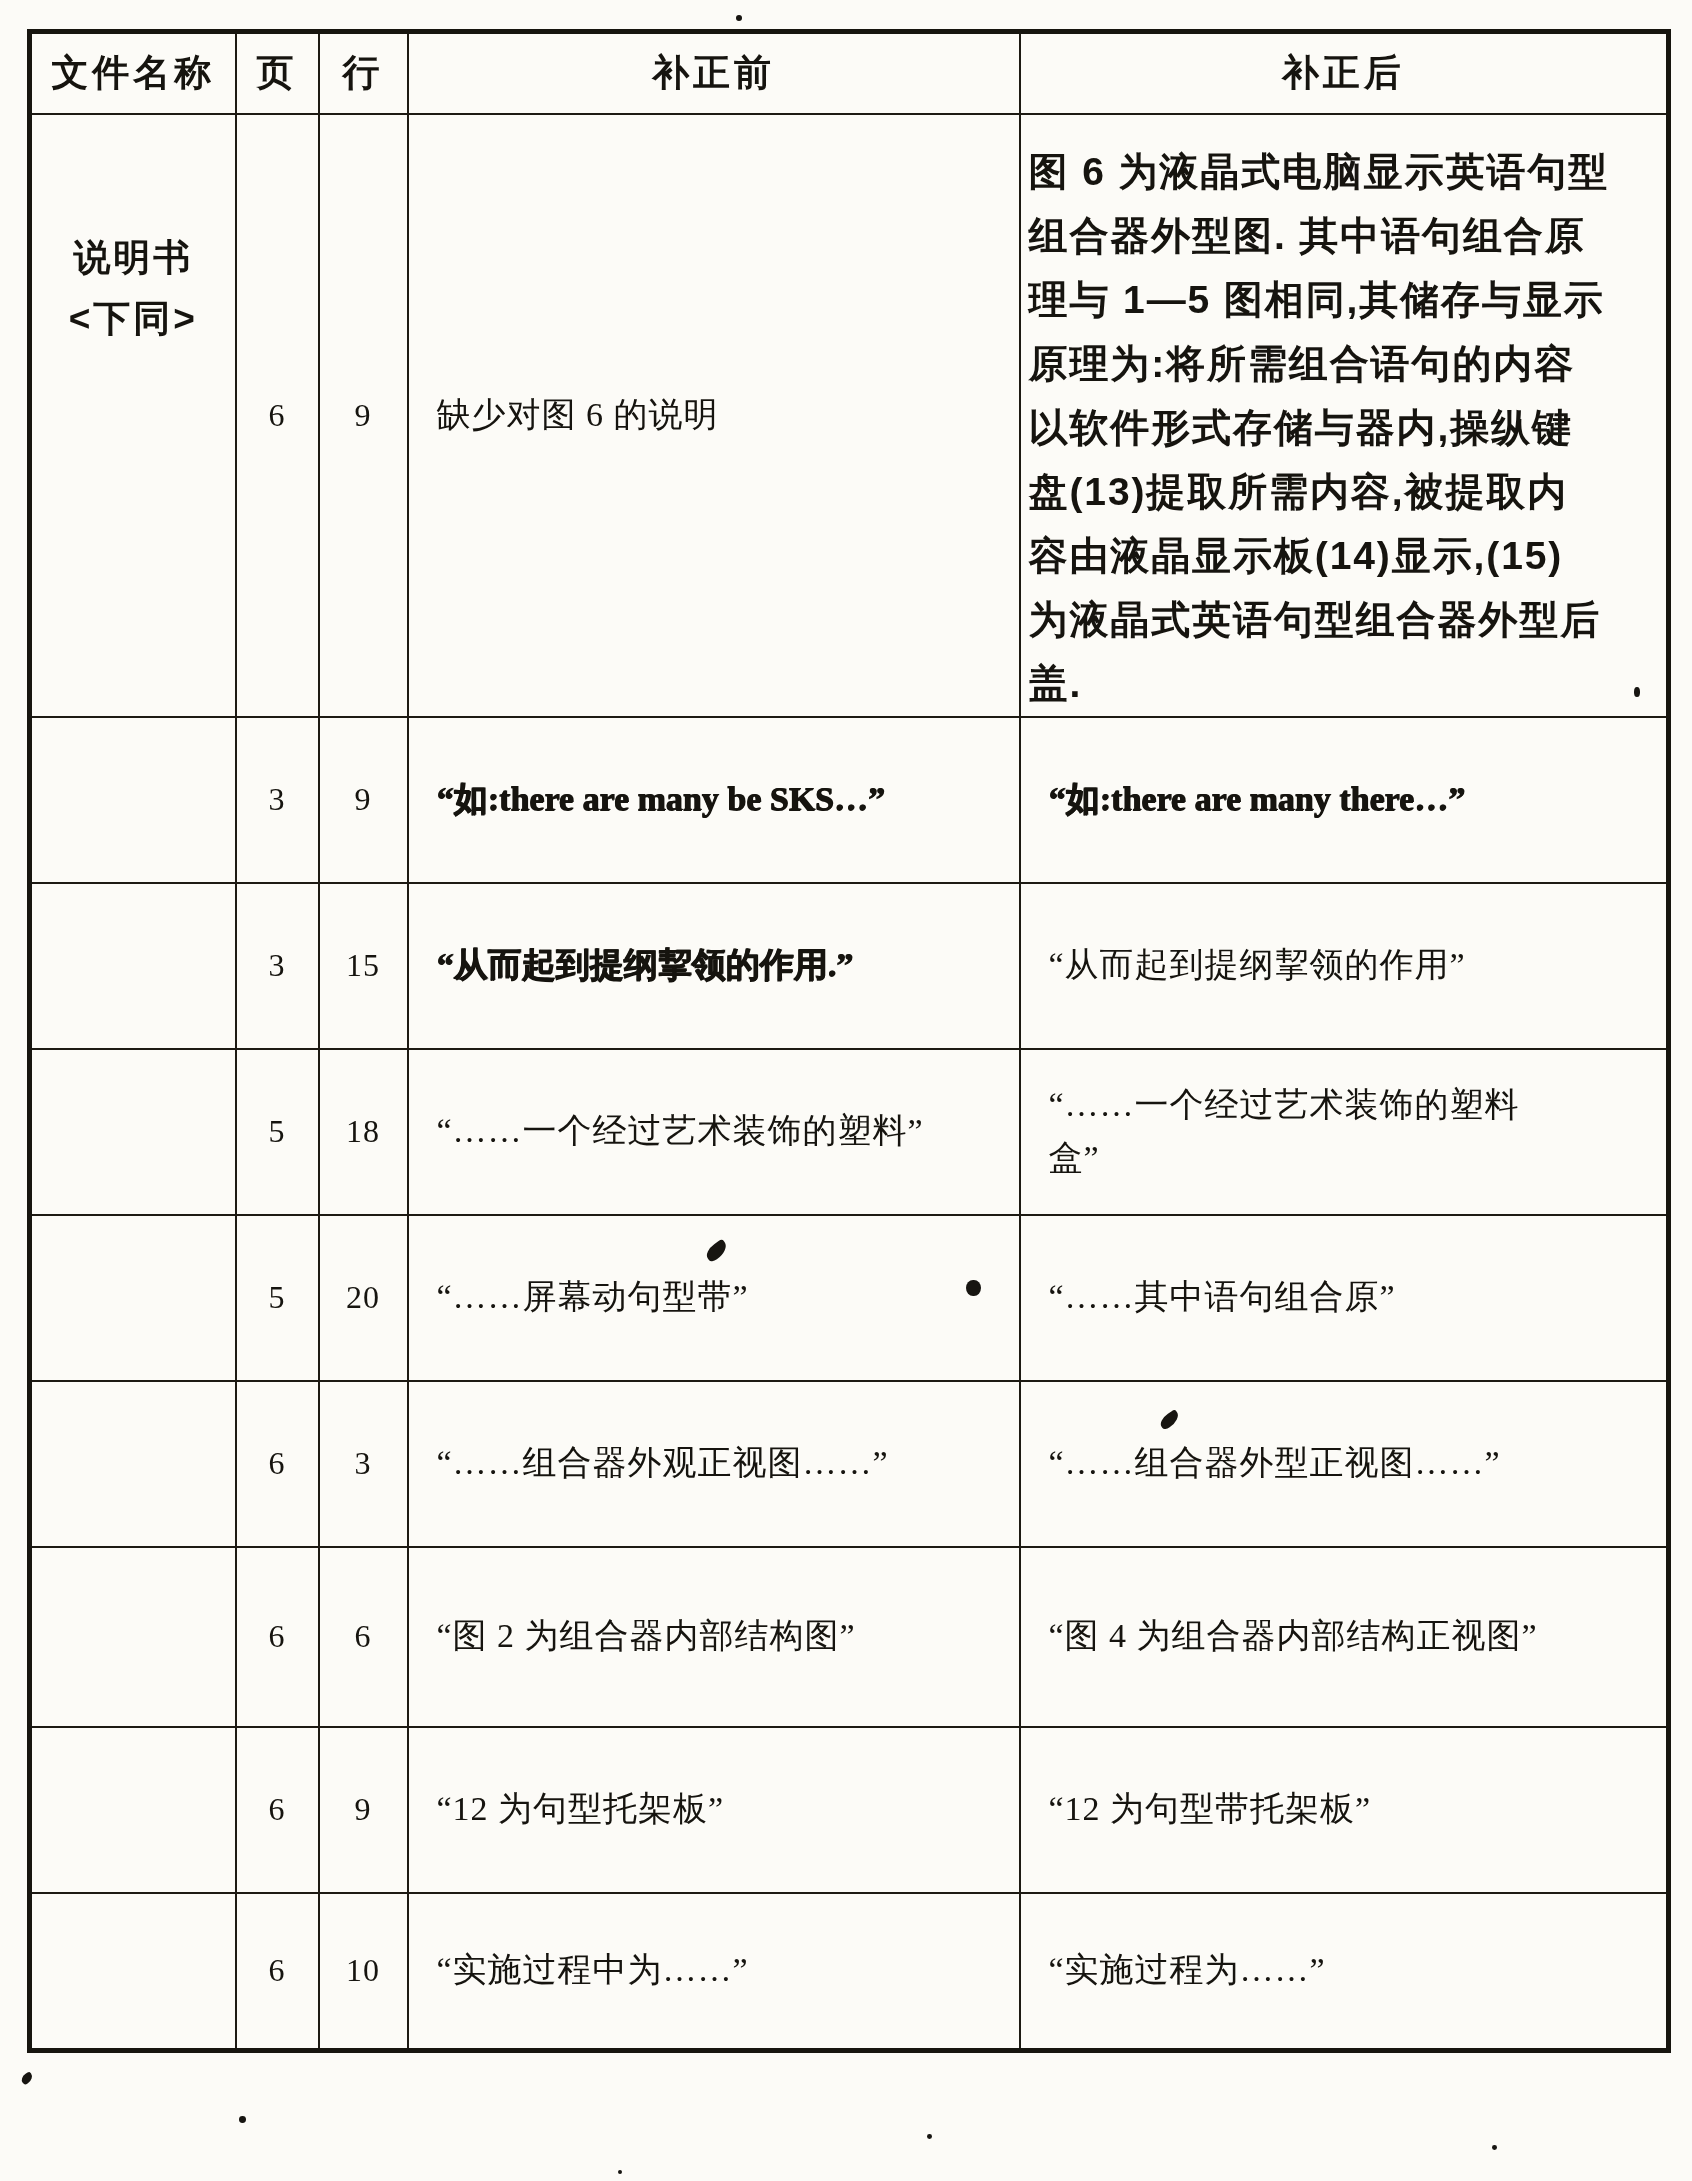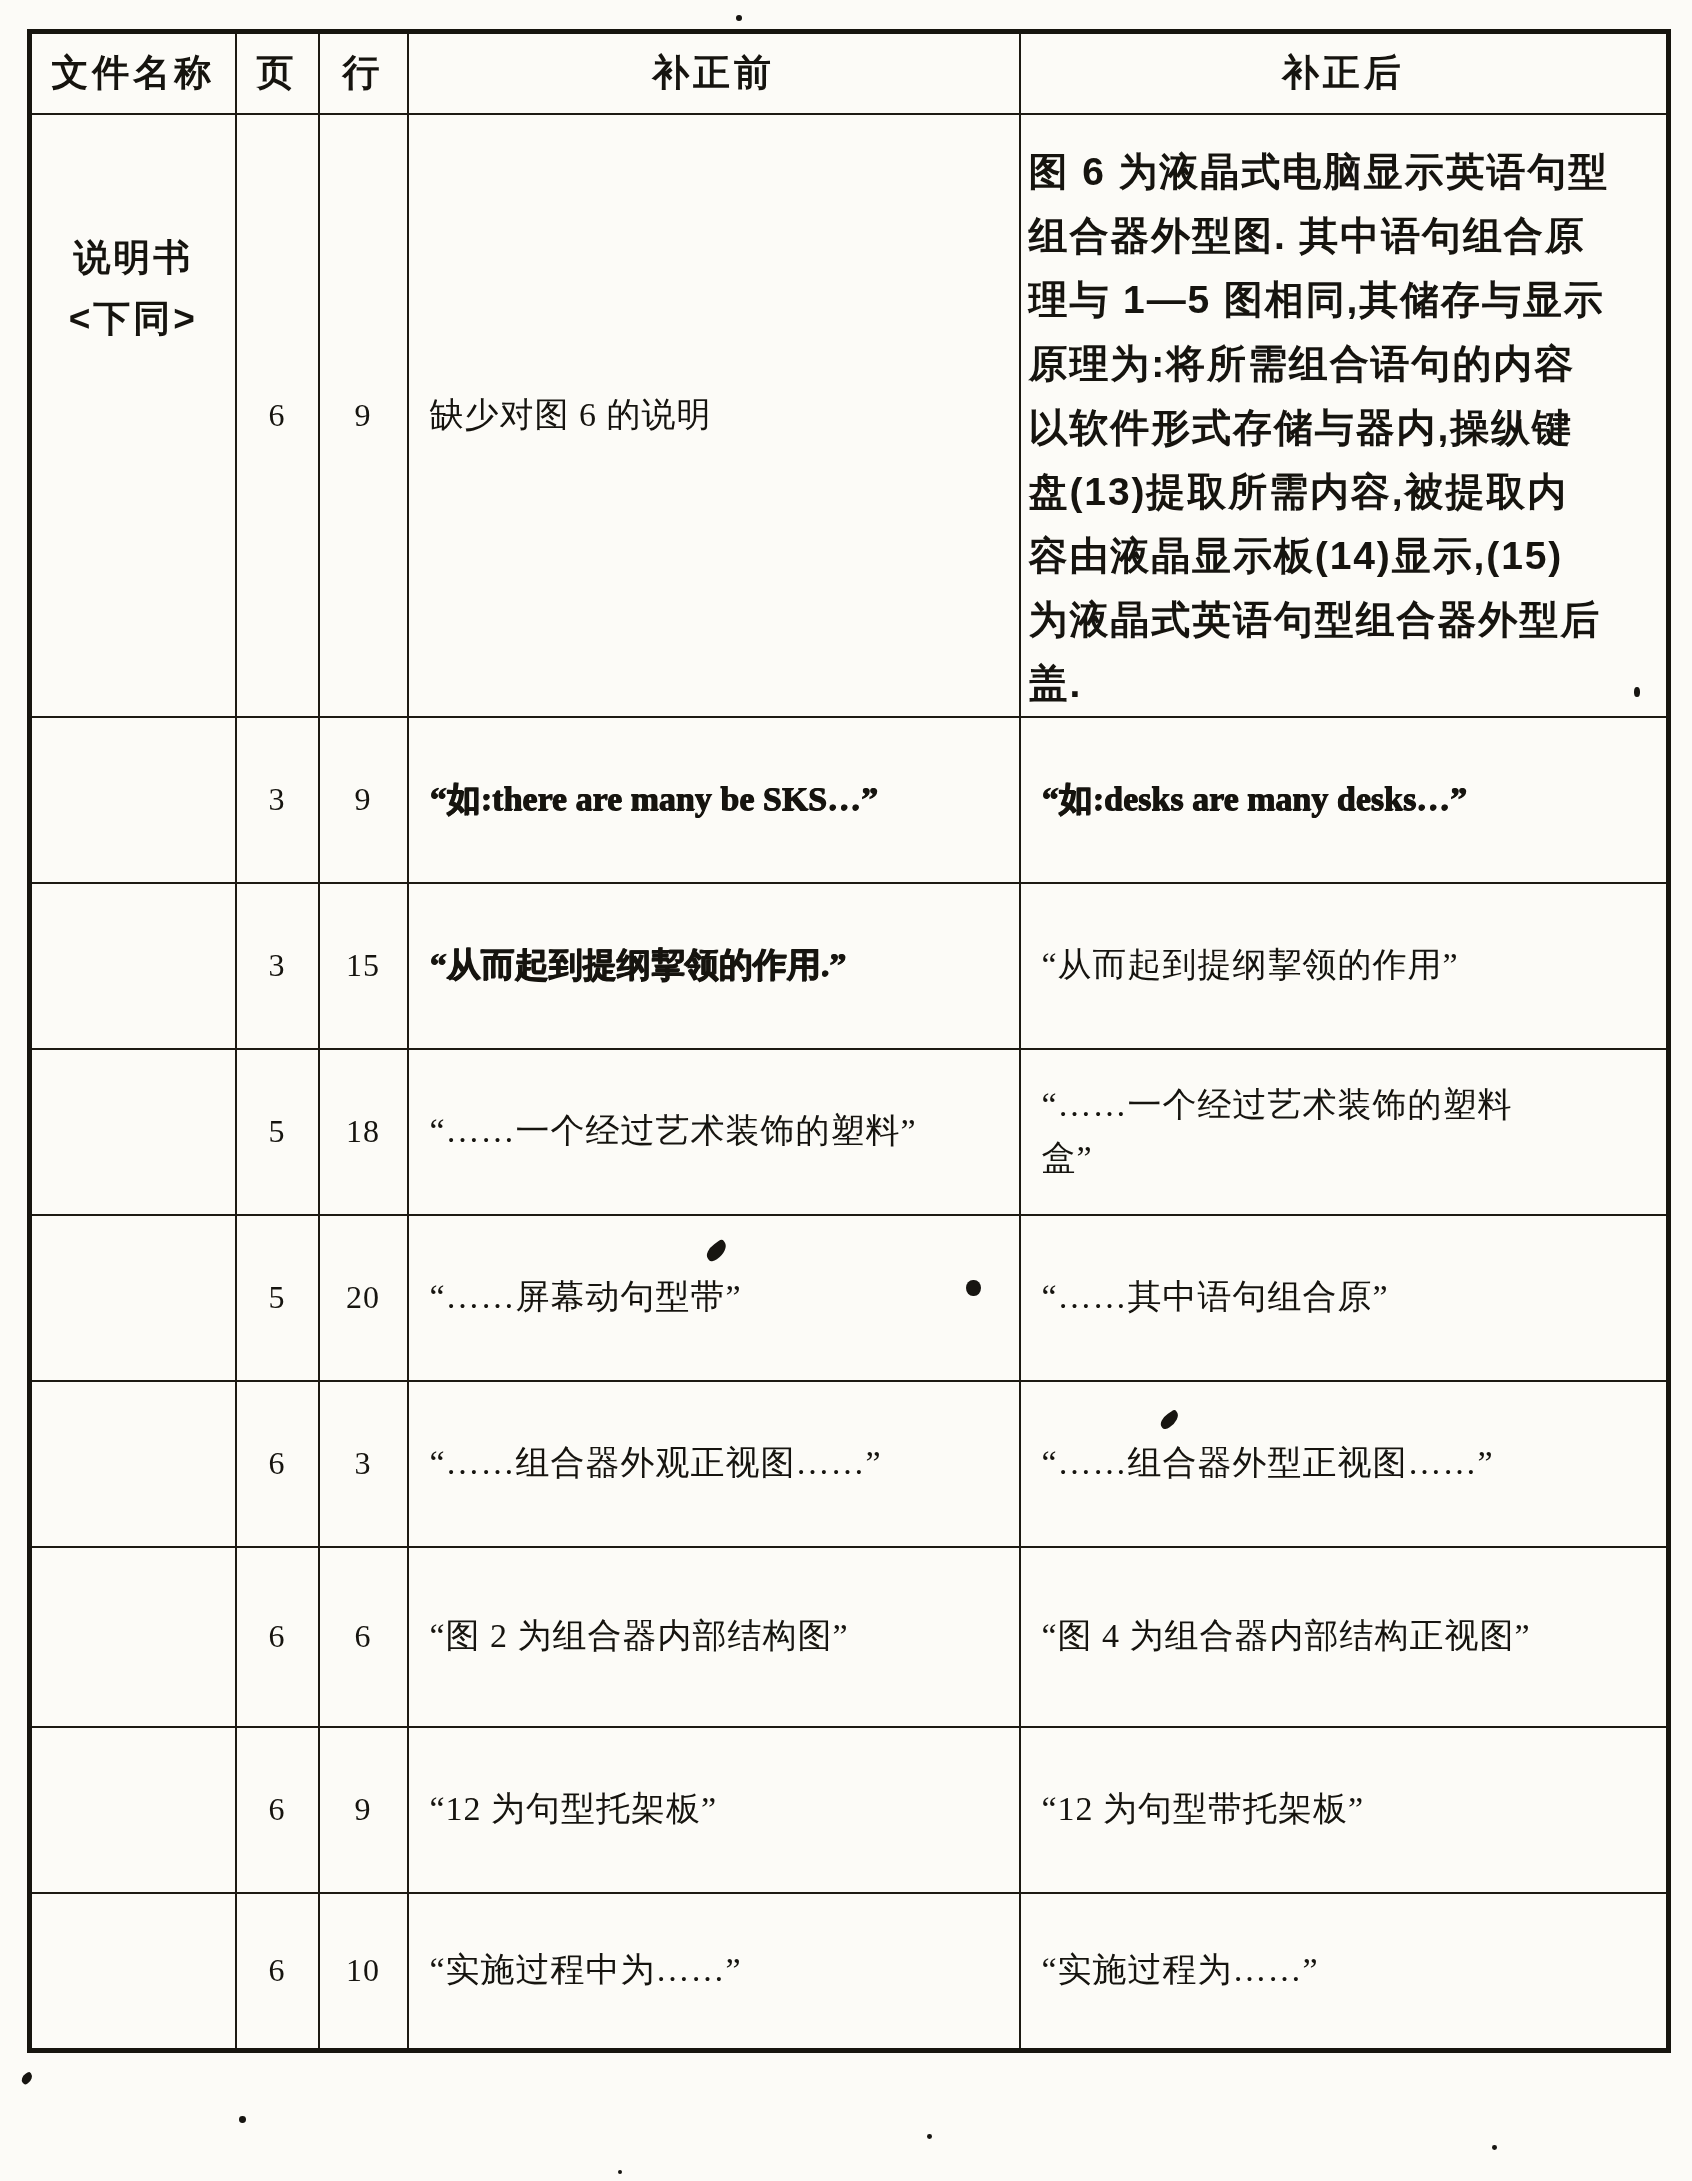--- a/index.html
+++ b/index.html
@@ -58,21 +58,21 @@
   }
 
   td.c-num {
     text-align: center;
     font-size: 32px;
     letter-spacing: 1px;
   }
 
   td.c-before, td.c-after {
     text-align: left;
-    padding-left: 21px;
+    padding-left: 28px;
     padding-right: 13.5px;
     font-size: 34px;
     line-height: 1.55;
     white-space: pre-line;
     letter-spacing: 1px;
   }
 
   td.c-after-main {
     vertical-align: top;
     padding-top: 25px;
@@ -143,21 +143,21 @@
 盘(13)提取所需内容,被提取内
 容由液晶显示板(14)显示,(15)
 为液晶式英语句型组合器外型后
 盖.</td>
       </tr>
       <tr class="r-sm">
         <td></td>
         <td class="c-num">3</td>
         <td class="c-num">9</td>
         <td class="c-before heavy">“如:there are many be SKS…”</td>
-        <td class="c-after heavy">“如:desks are many desks…”</td>
+        <td class="c-after heavy">“如:there are many there…”</td>
       </tr>
       <tr class="r-sm">
         <td></td>
         <td class="c-num">3</td>
         <td class="c-num">15</td>
         <td class="c-before heavy">“从而起到提纲挈领的作用.”</td>
         <td class="c-after">“从而起到提纲挈领的作用”</td>
       </tr>
       <tr class="r-sm">
         <td></td>

